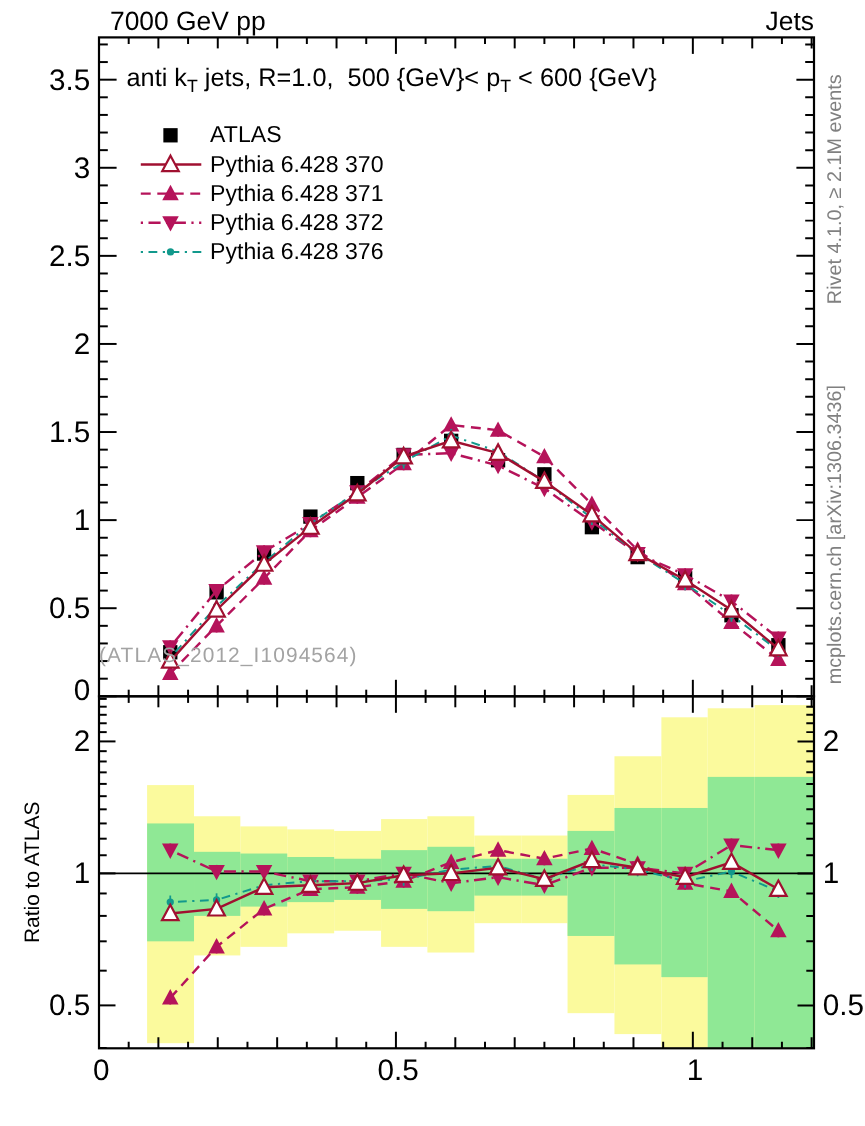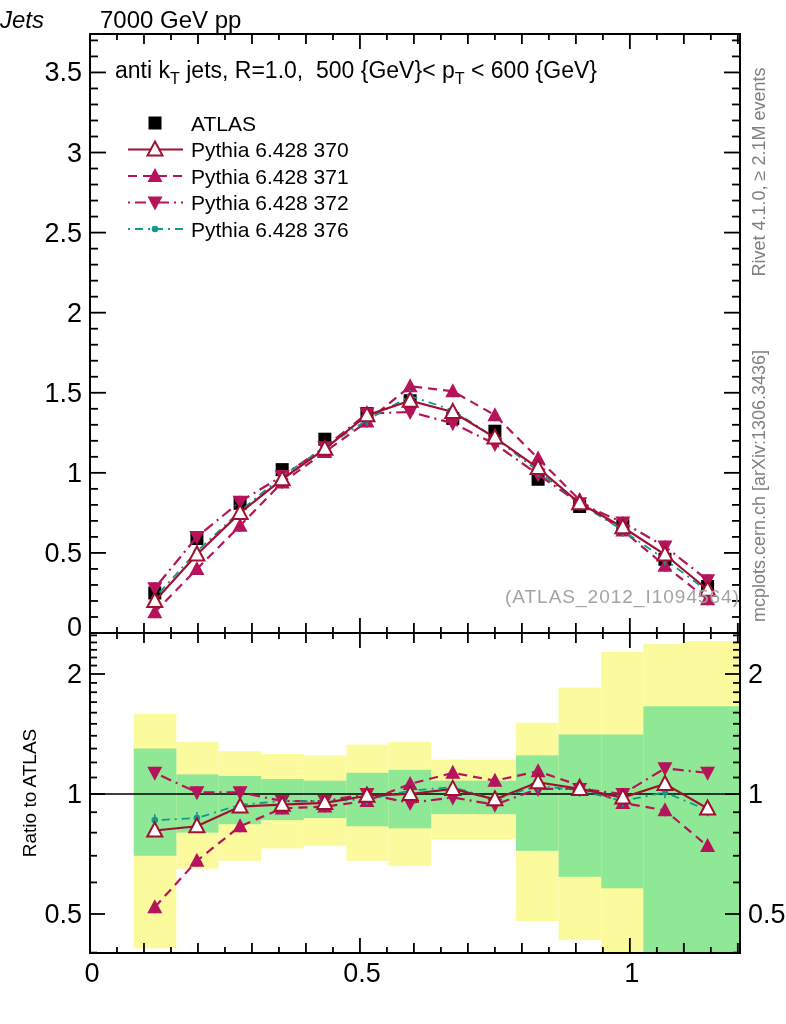--- a/index.html
+++ b/index.html
@@ -1,23 +1,23 @@
 <!DOCTYPE html>
 <html><head>
 <meta charset="utf-8">
 <style>
   html,body{margin:0;padding:0;background:#ffffff;}
   #page{position:relative;width:786px;height:1024px;background:#fff;
         font-family:"Liberation Sans", sans-serif;overflow:hidden;}
   .abs{position:absolute;white-space:pre;}
   #header-left{left:100px;top:6px;font-size:24px;color:#000;}
-  #header-right{left:0;top:6px;width:740px;font-size:24px;color:#000;font-style:italic;}
+  #header-right{left:0;top:6px;width:740px;text-align:right;font-size:24px;color:#000;}
   #plot-title{left:90px;top:57px;width:532px;text-align:center;font-size:23px;color:#000;}
   .sub{font-size:0.70em;position:relative;top:0.38em;}
-  #watermark{left:90px;top:586px;width:650px;text-align:right;font-size:19px;color:#a3a3a3;letter-spacing:1px;}
+  #watermark{left:90px;top:586px;width:650px;text-align:left;font-size:19px;color:#a3a3a3;letter-spacing:1px;}
   .vtext{position:absolute;white-space:nowrap;transform:translate(-50%,-50%) rotate(-90deg);color:#808080;font-size:18px;}
   #side-top{left:759px;top:172px;}
   #side-bottom{left:759px;top:486px;}
   #ratio-ylabel{left:30px;top:793px;color:#000;font-size:19px;}
   svg{position:absolute;left:0;top:0;}
 </style>
 </head>
 <body>
 
 <div id="page">

